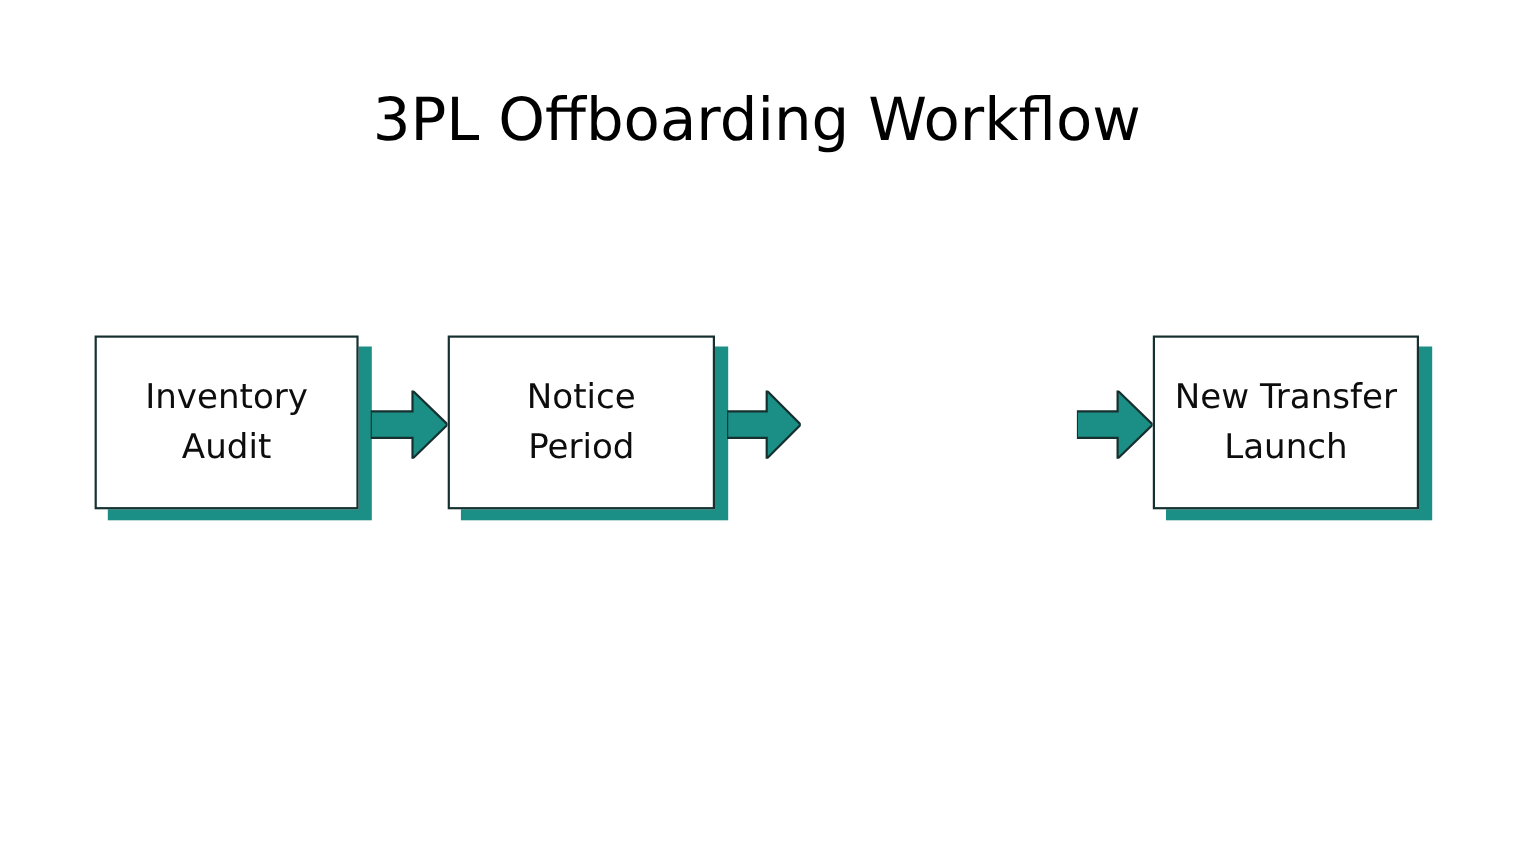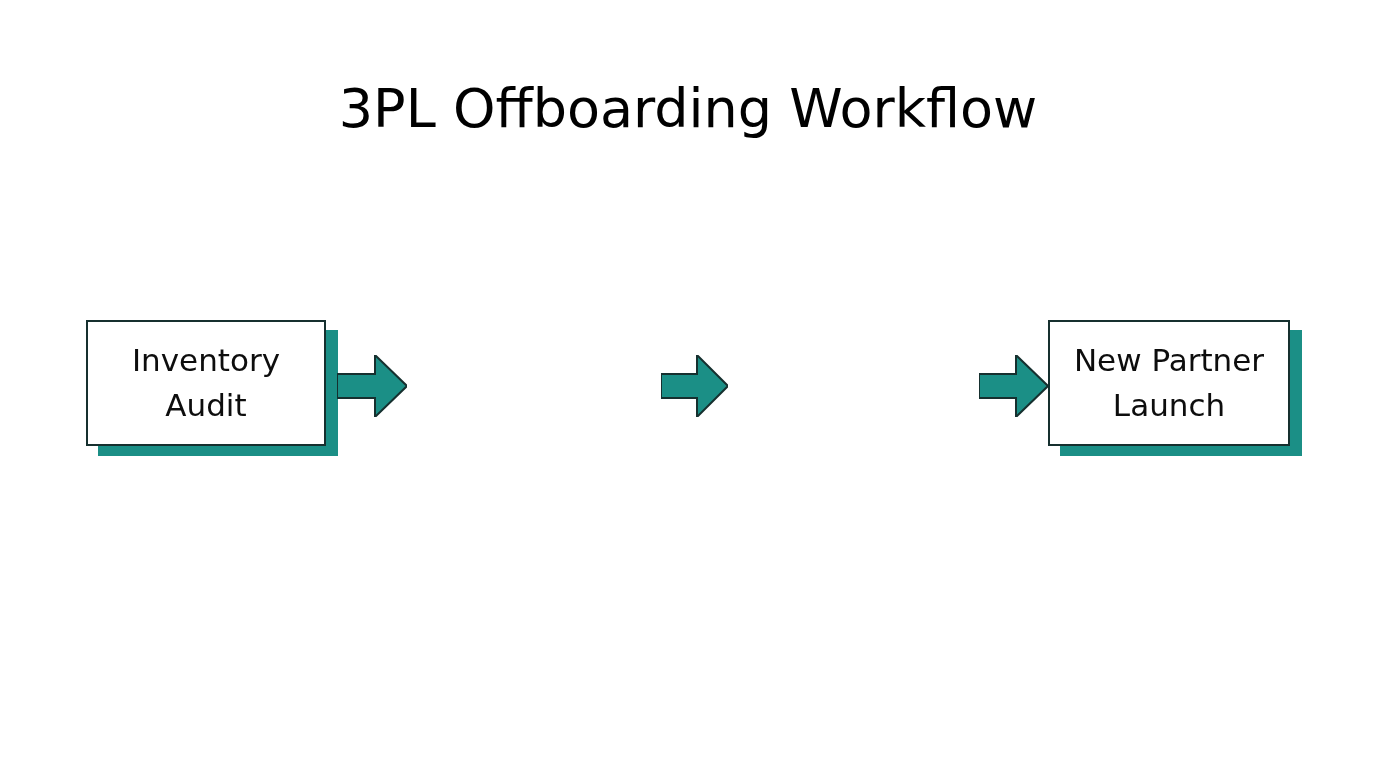--- a/index.html
+++ b/index.html
@@ -44,22 +44,21 @@
     position: absolute;
     left: 0;
     top: 0;
     width: 1376px;
     height: 768px;
   }
 
   .node {
     position: absolute;
     top: 305px;
-    height: 126px;
-    margin-top: 15px;
+    height: 158px;
   }
 
   
   .node-shadow {
     position: absolute;
     left: 12px;
     top: 10px;
     width: 100%;
     height: 100%;
     background: #1b8f86;
@@ -114,36 +113,43 @@
 Audit</div>
       </div>
     </div>
 
     <div class="arrow" style="left:337px; width:70px;">
       <svg viewBox="0 0 70 62" preserveAspectRatio="none">
         <polygon points="0,19 38,19 38,0 70,31 38,62 38,43 0,43" fill="#1b8f86" stroke="#16302f" stroke-width="2" stroke-linejoin="miter"></polygon>
       </svg>
     </div>
 
+    <div class="node" style="left:407px; width:243px;">
+      <div class="node-shadow"></div>
+      <div class="node-box">
+        <div class="node-label">Notice
+Period</div>
+      </div>
+    </div>
 
     <div class="arrow" style="left:661px; width:67px;">
       <svg viewBox="0 0 67 62" preserveAspectRatio="none">
         <polygon points="0,19 36,19 36,0 67,31 36,62 36,43 0,43" fill="#1b8f86" stroke="#16302f" stroke-width="2" stroke-linejoin="miter"></polygon>
       </svg>
     </div>
 
 
     <div class="arrow" style="left:979px; width:69px;">
       <svg viewBox="0 0 69 62" preserveAspectRatio="none">
         <polygon points="0,19 37,19 37,0 69,31 37,62 37,43 0,43" fill="#1b8f86" stroke="#16302f" stroke-width="2" stroke-linejoin="miter"></polygon>
       </svg>
     </div>
 
     <div class="node" style="left:1048px; width:242px;">
       <div class="node-shadow"></div>
       <div class="node-box">
-        <div class="node-label">New Partner
+        <div class="node-label">New Transfer
 Launch</div>
       </div>
     </div>
 
   </div>
 </div>
 
 </body></html>

